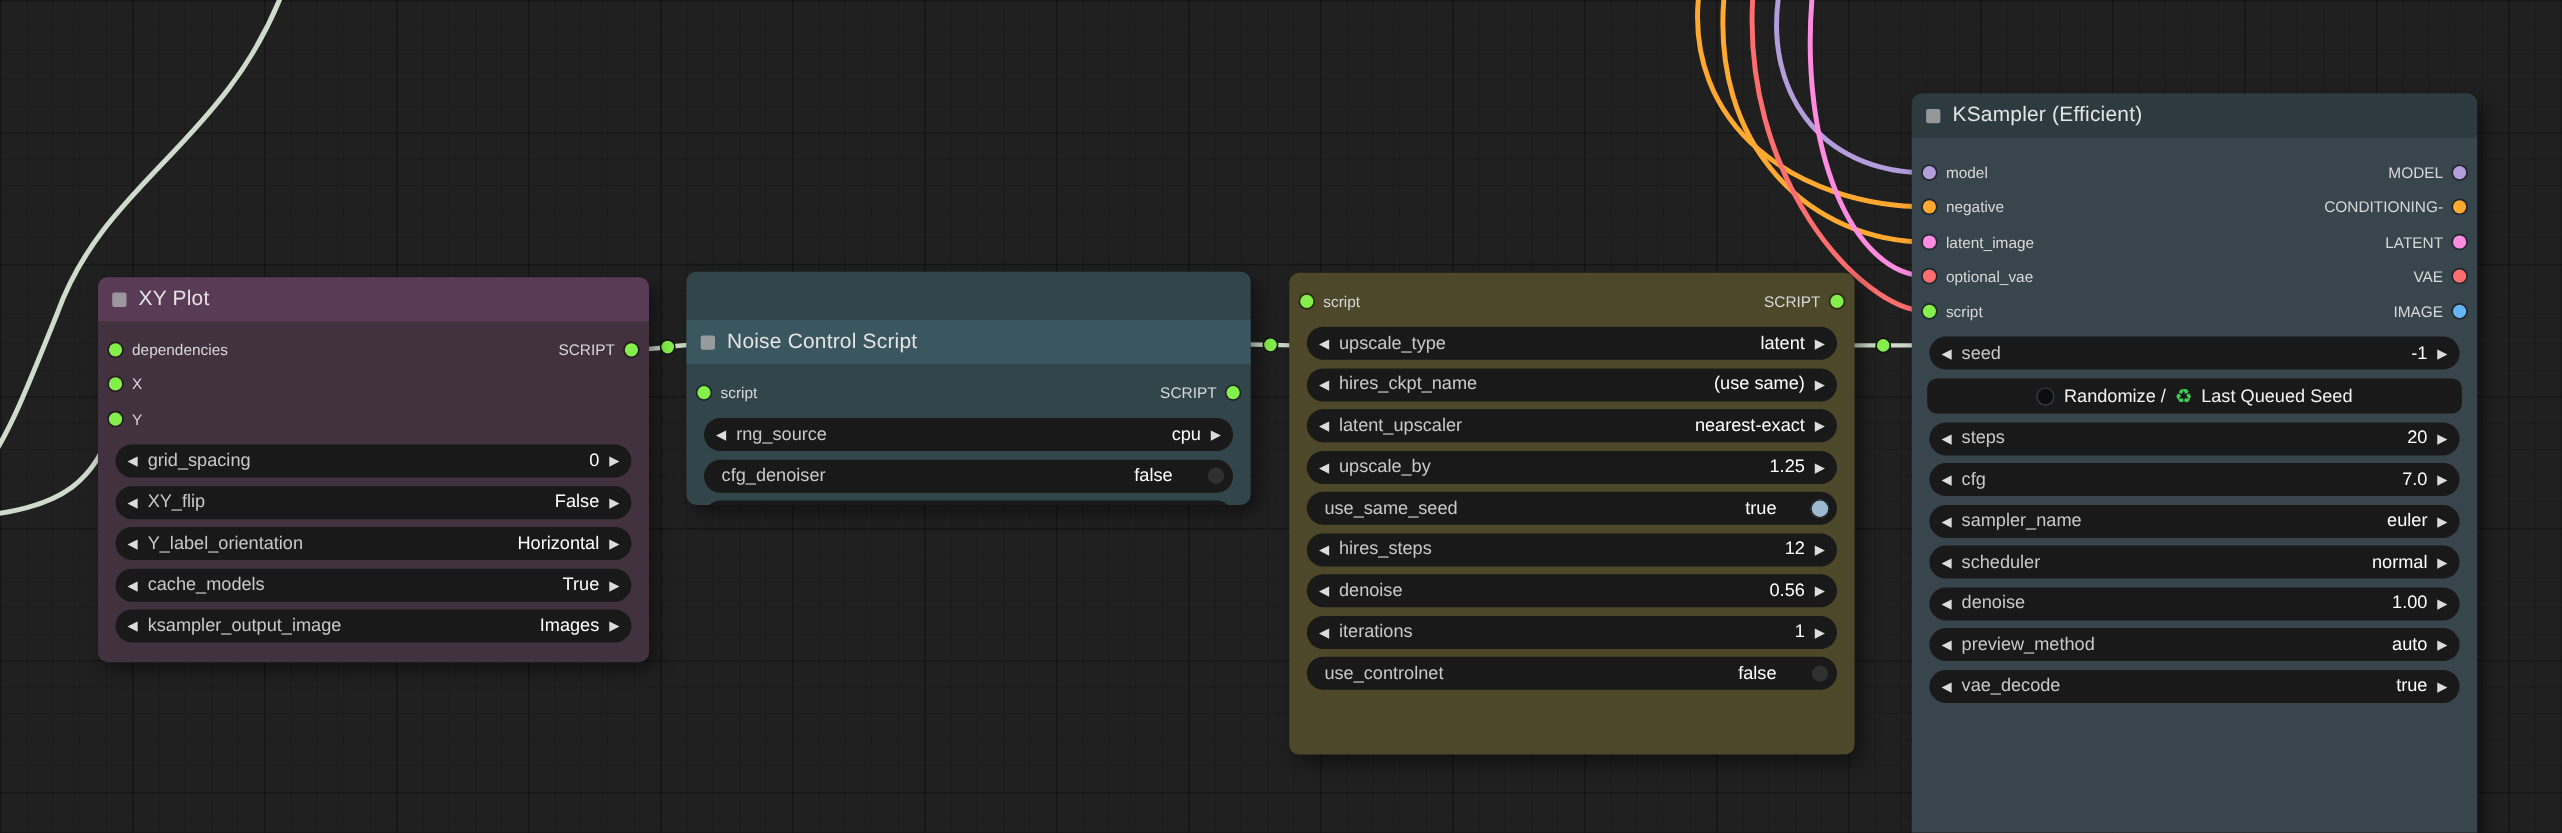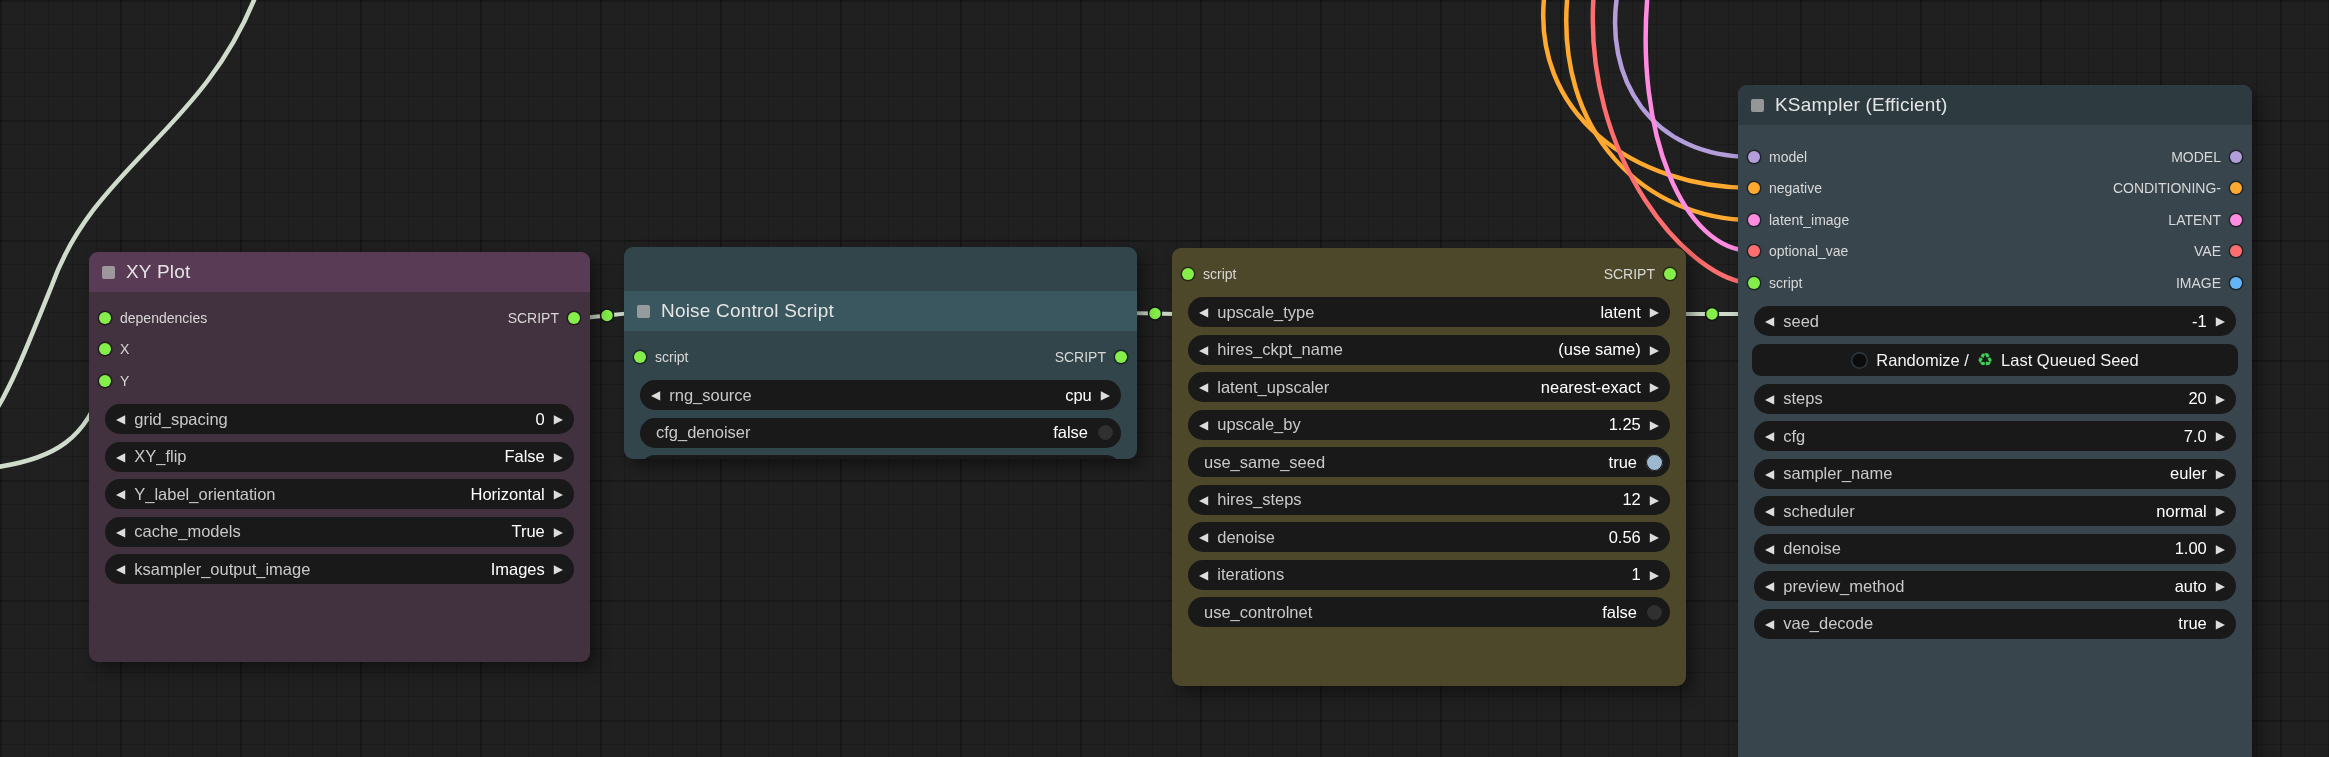--- a/index.html
+++ b/index.html
@@ -45,21 +45,21 @@
   .c-image{background:#64b5f6;}
 
   .widget{
     height:30px;margin:7.5px 16px 0;border-radius:15px;background:#191919;
     display:flex;align-items:center;padding:0 11px;font-size:16.5px;color:#c9c9c9;
   }
   .arr{font-size:12px;color:#dcdcdc;flex:none;line-height:1;}
   .wlabel{margin-left:9px;flex:1;text-align:left;white-space:nowrap;overflow:hidden;}
   .wlabel.no-arr{margin-left:5px;}
   .wvalue{color:#ffffff;margin-right:9px;white-space:nowrap;}
-  .widget.toggle{padding-right:7px;}
+  .widget.toggle{padding-right:7px;gap:22px;}
   .widget.toggle .wvalue{margin-right:3px;}
   .toggle-knob{width:17px;height:17px;border-radius:50%;flex:none;margin-left:6px;}
   .toggle-knob.off{background:#303030;box-shadow:inset 0 0 0 1px #141414;}
   .toggle-knob.on{background:#9cb9cf;box-shadow:inset 0 0 0 1px #141414;}
 
   .seed-btn{
     height:32px;margin:8px 14px 0;border-radius:9px;background:#191919;
     display:flex;align-items:center;justify-content:center;gap:8px;
     color:#f2f2f2;font-size:16.5px;
   }
@@ -85,21 +85,21 @@
     <path d="M 1568,-10 C 1552,135 1648,220 1752,220" stroke="#ffa931" stroke-width="4.5" fill="none"></path>
     <path d="M 1594,-10 C 1580,160 1692,283 1752,283" stroke="#ff6e6e" stroke-width="4.5" fill="none"></path>
     <path d="M 1618,-10 C 1602,80 1652,157 1752,157" stroke="#b39ddb" stroke-width="4.5" fill="none"></path>
     <path d="M 1648,-10 C 1634,135 1684,251 1752,251" stroke="#ff8ce1" stroke-width="4.5" fill="none"></path>
 
     <circle cx="607" cy="315.5" r="6.5" fill="#84ef4a" stroke="#141414" stroke-width="1.5"></circle>
     <circle cx="1155" cy="313.5" r="6.5" fill="#84ef4a" stroke="#141414" stroke-width="1.5"></circle>
     <circle cx="1712" cy="314" r="6.5" fill="#84ef4a" stroke="#141414" stroke-width="1.5"></circle>
   </svg>
 
-  <div class="node n-xy" style="left:89px;top:252px;width:501px;height:410px;">
+  <div class="node n-xy" style="left:89px;top:252px;width:501px;height:350px;">
     <div class="node-header">
       <span class="collapse-box"></span>
       <span class="node-title">XY Plot</span>
     </div>
     <div class="node-body">
       <div class="slot">
         <span class="dot c-script"></span>
         <span class="in-label">dependencies</span>
         <span class="spacer"></span>
         <span class="out-label">SCRIPT</span>

